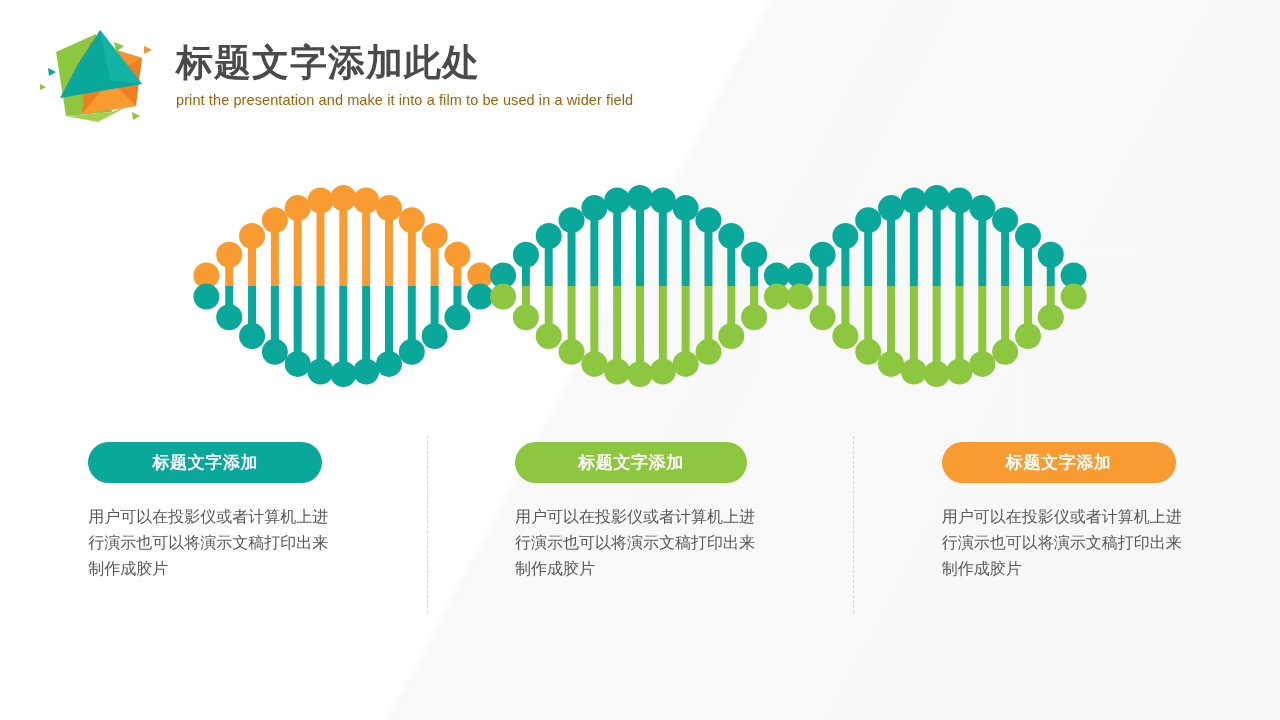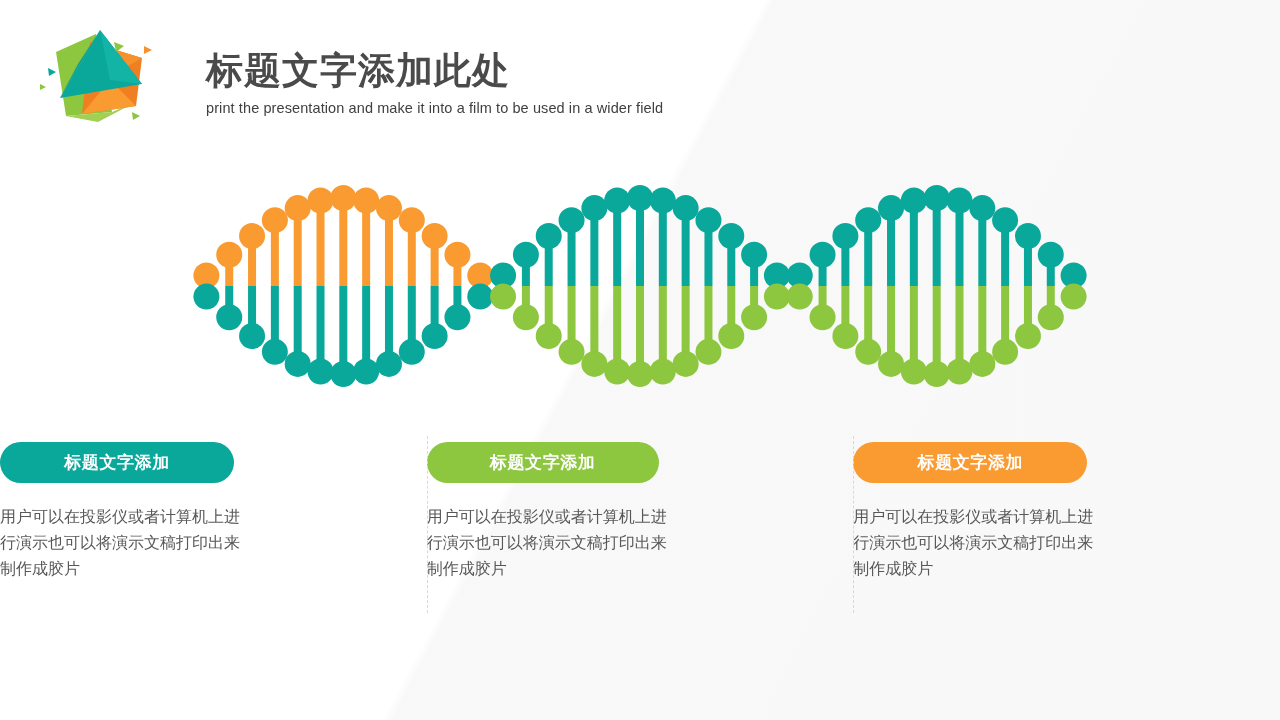--- a/index.html
+++ b/index.html
@@ -21,47 +21,47 @@
         rgba(247,247,247,0.85) 100%);
     pointer-events:none;
     z-index:0;
   }
 
   #slide { position:absolute; inset:0; z-index:1; }
 
   
   #header {
     position:absolute; left:38px; top:22px;
-    display:flex; align-items:center;gap:30px;
+    display:flex; align-items:flex-start;
   }
   #logo-mark { width:124px; height:100px; flex:0 0 auto; margin-top:2px; }
   #header-text { margin-left:14px; padding-top:20px; }
   #slide-title {
     font-size:37px; font-weight:bold; color:#4a4a4a;
     letter-spacing:1px; line-height:1.12;
   }
   #slide-subtitle {
-    font-size:14.5px; color:#404040; margin-top:9px; letter-spacing:.1px;
+    font-size:14.5px; color:#a16207; margin-top:9px; letter-spacing:.1px;
   }
 
   
   #helix-wrap {
     position:absolute; left:195px; top:178px;
     width:890px; height:215px;
   }
   #helix-svg { display:block; width:890px; height:215px; overflow:visible; }
 
   
   #columns {
     position:absolute; left:0; top:428px; width:1280px; height:195px;
     display:flex;
   }
   .column {
     flex:1 1 0; position:relative; padding:0 0 0 0;
-    display:flex; flex-direction:column; align-items:flex-start;
+    display:flex; flex-direction:column; align-items:center;
   }
   .col-divider {
     position:absolute; left:0; top:8px; bottom:10px; width:1px;
     border-left:1px dashed #d8d8d8;
   }
   .pill {
     display:flex; align-items:center; justify-content:center;
     height:41px; border-radius:21px;
     color:#ffffff; font-size:17px; font-weight:bold;
     letter-spacing:.6px; white-space:nowrap;

